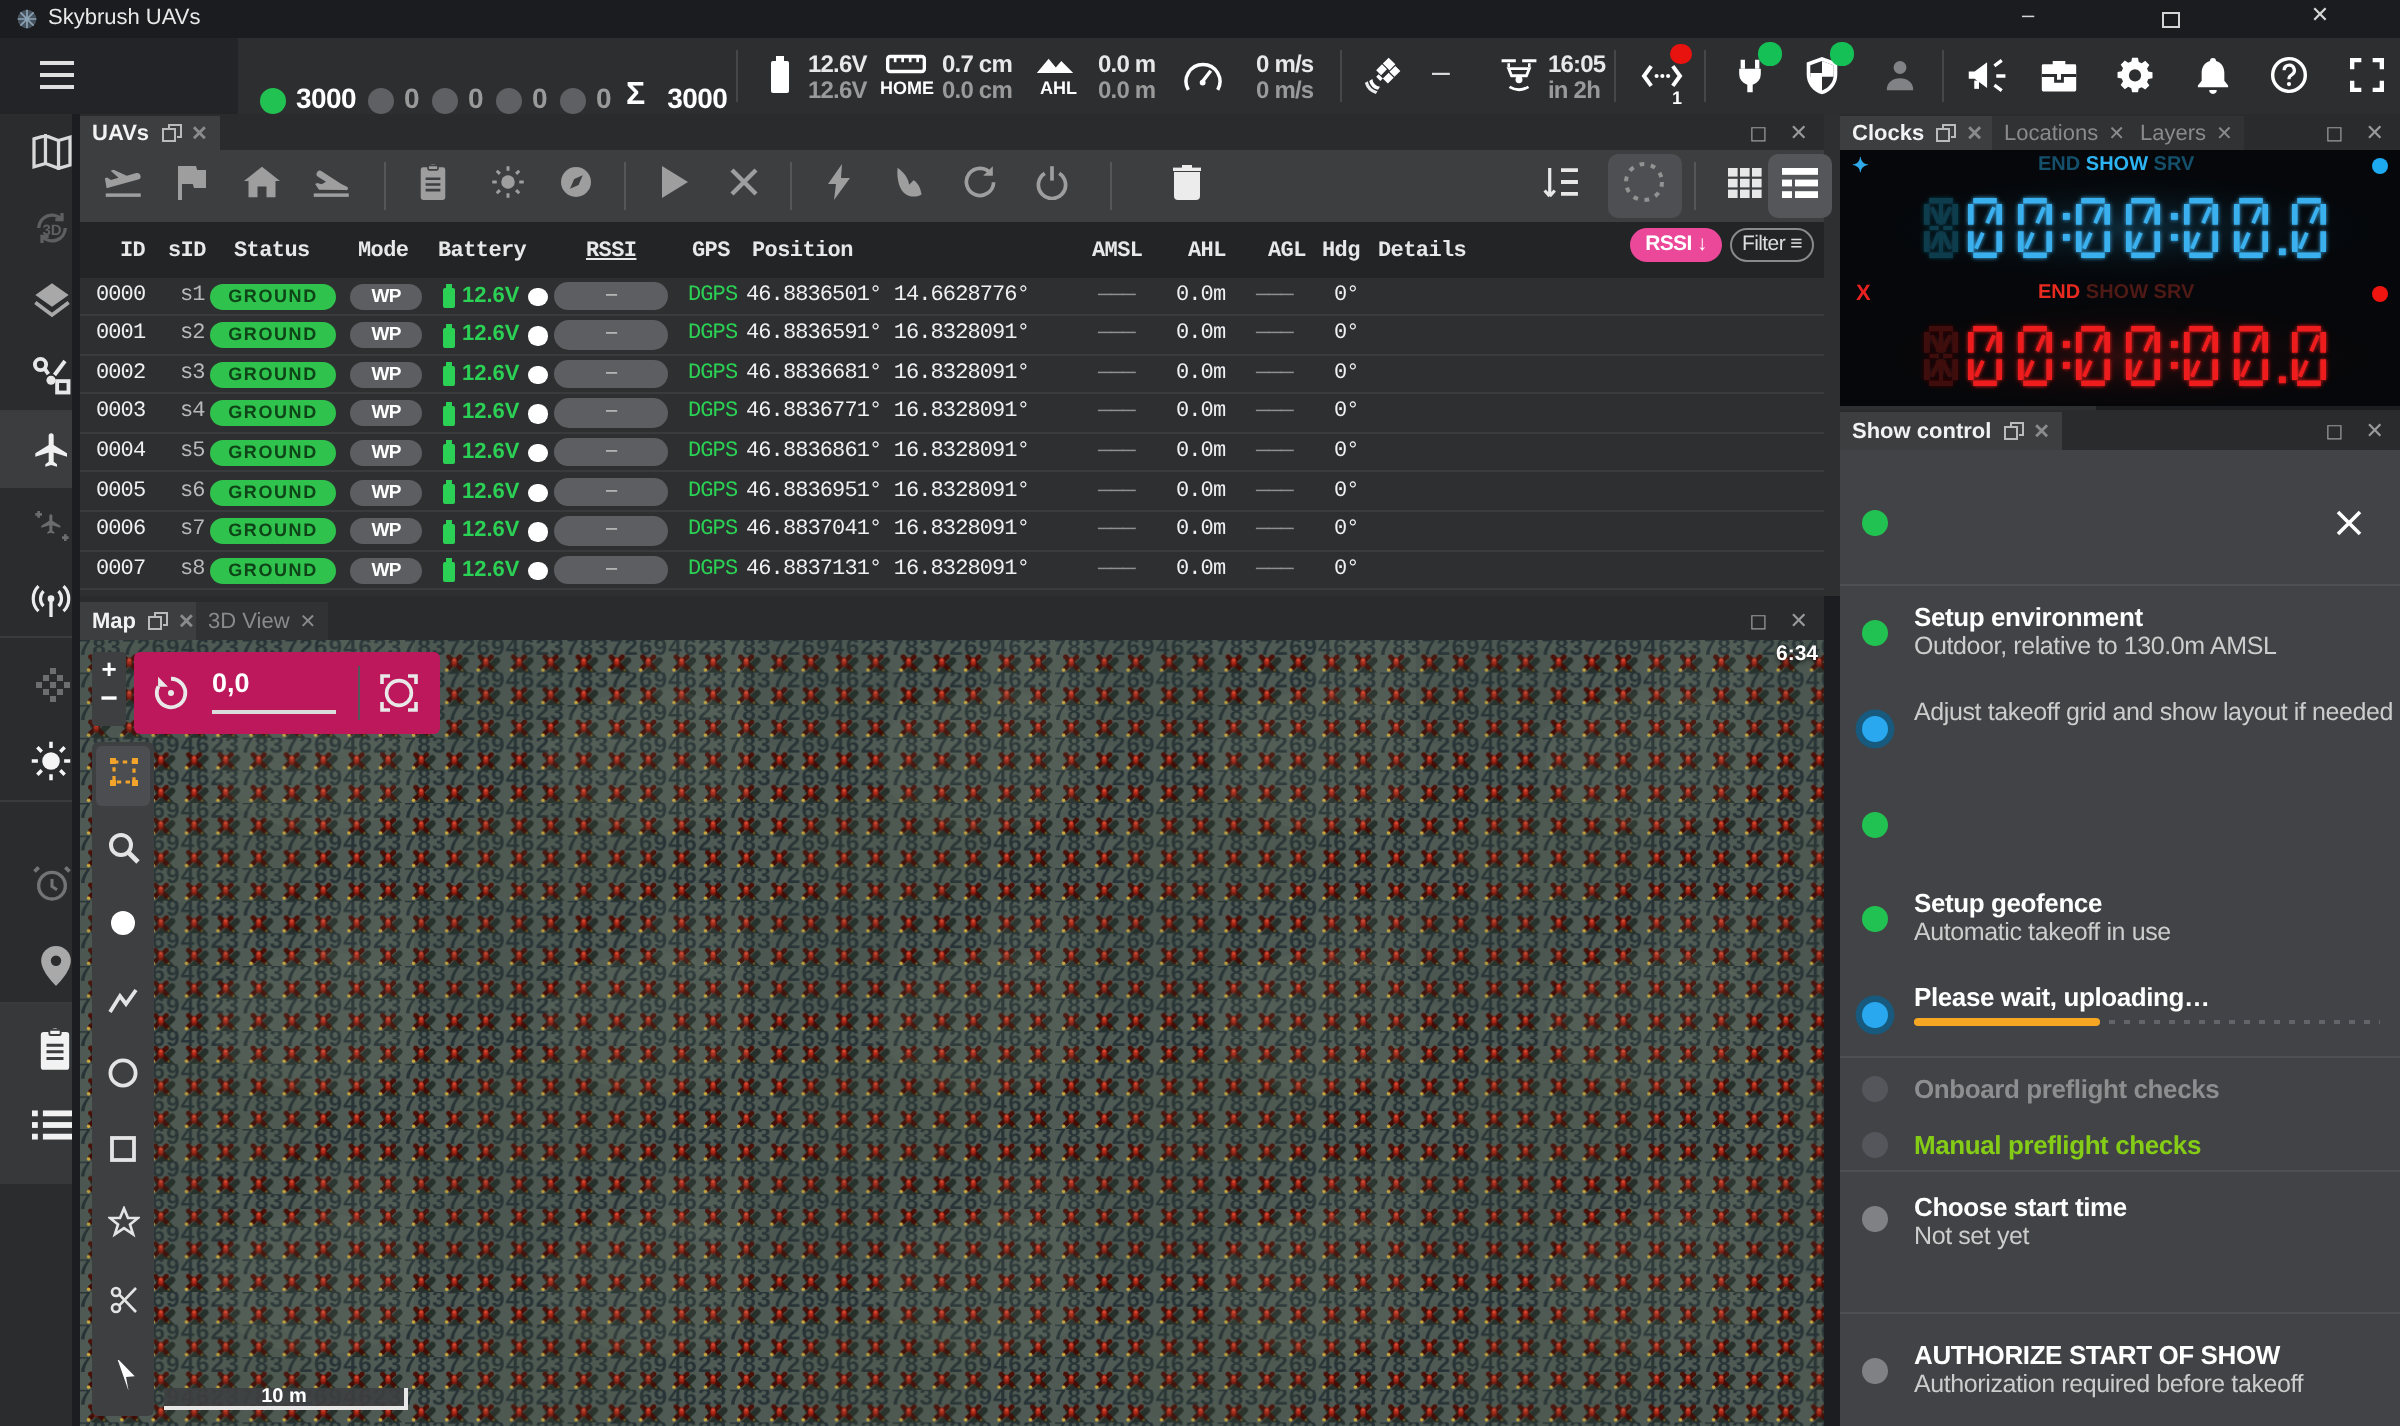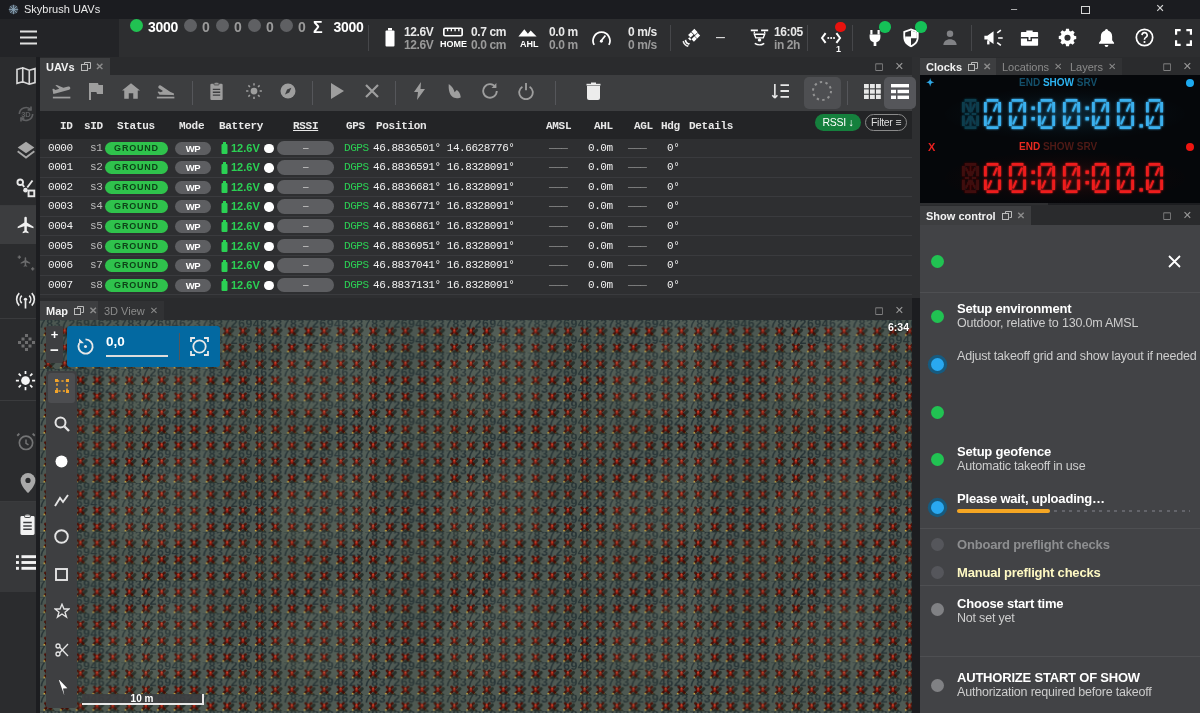--- a/index.html
+++ b/index.html
@@ -7,21 +7,21 @@
   body { font-family:"Liberation Sans", sans-serif; color:#e8e8e8; }
   .abs { position:absolute; }
   
   #titlebar { position:absolute; left:0; top:0; width:1200px; height:19px; background:#1b1c20; }
   #titlebar .title { position:absolute; left:24px; top:3px; font-size:11px; color:#e9e9e9; }
   .winbtn { position:absolute; top:0px; width:14px; height:16px; color:#d6d6d6; font-size:11px; text-align:center; line-height:16px; }
   
   #header { position:absolute; left:0; top:19px; width:1200px; height:38px; background:#2d2e30; }
   #header .burgerzone { position:absolute; left:0; top:0; width:119px; height:38px; background:#232427; }
   .hdiv { position:absolute; top:6px; height:26px; width:1px; background:#46474a; }
-  .hstat { position:absolute; top:0; height:38px; display:flex; align-items:flex-start; }
+  .hstat { position:absolute; top:0; height:38px; display:flex; align-items:flex-end; }
   .dot { width:13px; height:13px; border-radius:50%; display:inline-block; }
   .hnum { font-size:14px; font-weight:bold; color:#fff; margin-left:5px; letter-spacing:-0.3px;}
   .hnum.off { color:#9a9a9a; font-weight:bold; }
   .h2l { line-height:13px; font-size:12px; font-weight:bold; letter-spacing:-0.4px; }
   .h2l .sub { color:#9a9a9a; }
   .icon { display:inline-block; vertical-align:middle; }
   
   #sidebar { position:absolute; left:0; top:57px; width:36px; height:656px; background:#2b2c2e; }
   .sideitem { position:absolute; left:0; width:36px; height:38px; display:flex; align-items:center; justify-content:flex-end; }
   .sep { position:absolute; left:0; width:36px; height:1px; background:#3a3b3d; }
@@ -508,21 +508,21 @@
     <span style="left:139px">Mode</span>
       <span style="left:179px">Battery</span>
       <span style="left:253px;text-decoration:underline">RSSI</span>
     <span style="left:306px">GPS</span>
       <span style="left:336px">Position</span>
     <span style="left:506px">AMSL</span>
       <span style="left:554px">AHL</span>
       <span style="left:594px">AGL</span>
       <span style="left:621px">Hdg</span>
       <span style="left:649px">Details</span>
-    <div class="pill" style="left:775px;top:3px;width:46px;height:17px;background:#15803d;color:#fff;line-height:17px;border-radius:9px;font-size:10.5px;font-weight:normal">RSSI ↓</div>
+    <div class="pill" style="left:775px;top:3px;width:46px;height:17px;background:#ec4899;color:#fff;line-height:17px;border-radius:9px;font-size:10.5px;font-weight:bold">RSSI ↓</div>
     <div class="pill" style="left:825px;top:3px;width:42px;height:17px;background:none;border:1px solid #8a8a8a;color:#ddd;line-height:15px;border-radius:9px;font-size:10.5px;font-weight:normal">Filter ≡</div>
   </div>
   <div id="rows" style="position:absolute;left:0;top:81.5px;width:872px;height:160px">
       <div class="uavrow" style="top:0.0px">
 <span style="left:8px">0000</span>
         <span style="left:50px;color:#b9b9b9">s1</span>
 <div class="pill" style="left:65px;top:3px;width:63px;height:13px;background:#2fc24c;color:#0e4418;line-height:13.5px;font-size:9px;letter-spacing:0.8px">GROUND</div>
 <div class="pill" style="left:135px;top:3px;width:36px;height:13px;background:#5d5e61;color:#fff;line-height:13px;font-size:9.5px">WP</div>
 <svg class="abs" style="left:181px;top:3.5px" width="7" height="12" viewBox="0 0 7 12">
           <rect x="2" y="0" width="3" height="2" fill="#2bd154"></rect>
@@ -780,21 +780,21 @@
 <rect width="872" height="393" fill="url(#blotch)"></rect>
 </svg>
     </div>
   <div class="abs" style="right:3px;top:19px;font-size:10.5px;font-weight:bold;color:#fff;text-shadow:0 1px 2px rgba(0,0,0,0.7)">6:34</div>
 
   <div class="abs" style="left:6px;top:24px;width:17px;height:37px;background:#3e3f41;border-radius:2px;color:#fff;text-align:center;font-weight:bold">
     <div style="font-size:13px;line-height:18px">+</div>
       <div style="font-size:15px;line-height:16px;margin-top:-2px">−</div>
   </div>
 
-  <div class="abs" style="left:27px;top:24px;width:153px;height:41px;background:#0369a1;border-radius:3px">
+  <div class="abs" style="left:27px;top:24px;width:153px;height:41px;background:#be185d;border-radius:3px">
     <svg class="abs" style="left:9px;top:11px" width="19" height="19" viewBox="0 0 20 20">
         <path d="M10 2.5 A7.5 7.5 0 1 1 3.4 6.5" fill="none" stroke="#e8e8e8" stroke-width="2"></path>
         <path d="M3.2 1.5v5.2h5.2z" fill="#e8e8e8"></path>
         <circle cx="10" cy="10" r="1.6" fill="#e8e8e8"></circle>
       </svg>
     <div class="abs" style="left:39px;top:8px;font-size:13.5px;font-weight:bold;color:#fff">0,0</div>
     <div class="abs" style="left:39px;top:29px;width:62px;height:1.5px;background:#dcdcdc"></div>
     <div class="abs" style="left:112px;top:7px;width:1px;height:27px;background:#55565a"></div>
     <svg class="abs" style="left:122px;top:10px" width="21" height="21" viewBox="0 0 21 21">
         <circle cx="10.5" cy="10.5" r="6.2" fill="none" stroke="#e8e8e8" stroke-width="1.8"></circle>
@@ -1022,21 +1022,21 @@
 <div class="abs" style="left:37px;top:284px;width:233px;height:4px;background-image:repeating-linear-gradient(90deg,#63646a 0 3px,transparent 3px 7.5px);background-size:100% 2px;background-position:0 1px;background-repeat:no-repeat"></div>
 <div class="abs" style="left:37px;top:284px;width:93px;height:4px;background:#f5a623;border-radius:2px"></div>
 <div class="scdiv" style="top:303px"></div>
 
 <div class="scdot" style="top:313px;background:#55565b"></div>
 <div class="abs scitem" style="left:37px;top:312px">
         <div class="t1" style="color:#8d8e90">Onboard preflight checks</div>
       </div>
 <div class="scdot" style="top:341px;background:#55565b"></div>
 <div class="abs scitem" style="left:37px;top:340px">
-        <div class="t1" style="color:#fef9c3">Manual preflight checks</div>
+        <div class="t1" style="color:#84cc16">Manual preflight checks</div>
       </div>
 <div class="scdiv" style="top:360px"></div>
 
 <div class="scdot" style="top:378px;background:#808184"></div>
 <div class="abs scitem" style="left:37px;top:371px">
         <div class="t1">Choose start time</div>
 <div class="t2">Not set yet</div>
       </div>
 <div class="scdiv" style="top:431px"></div>
 

